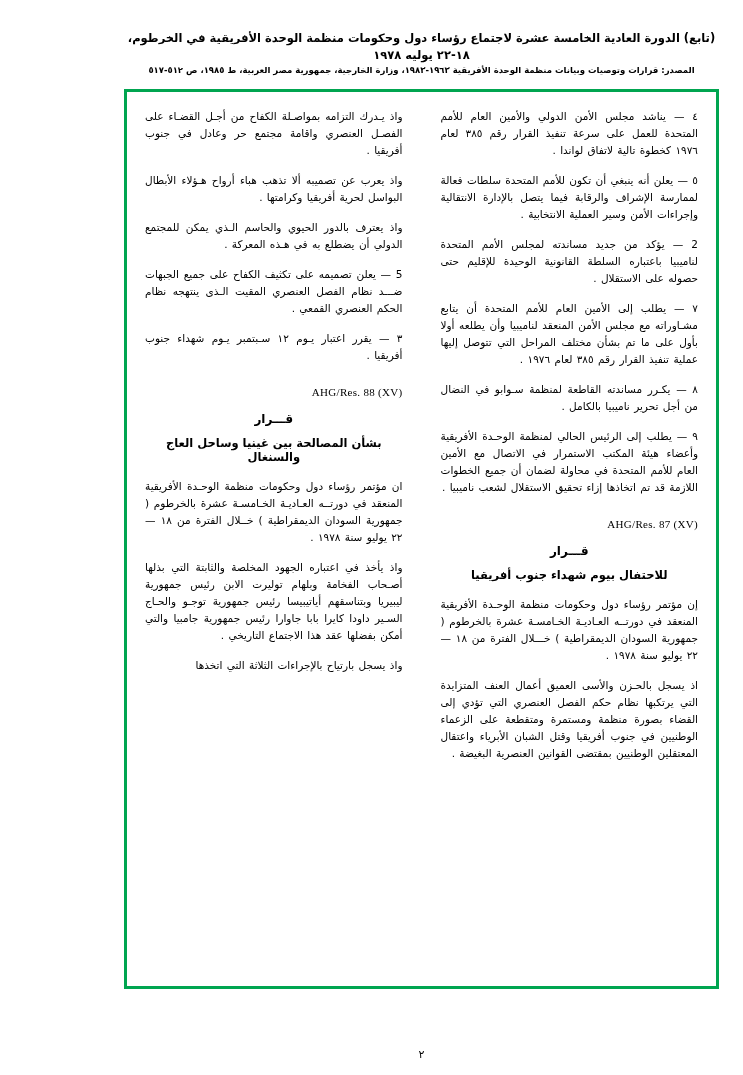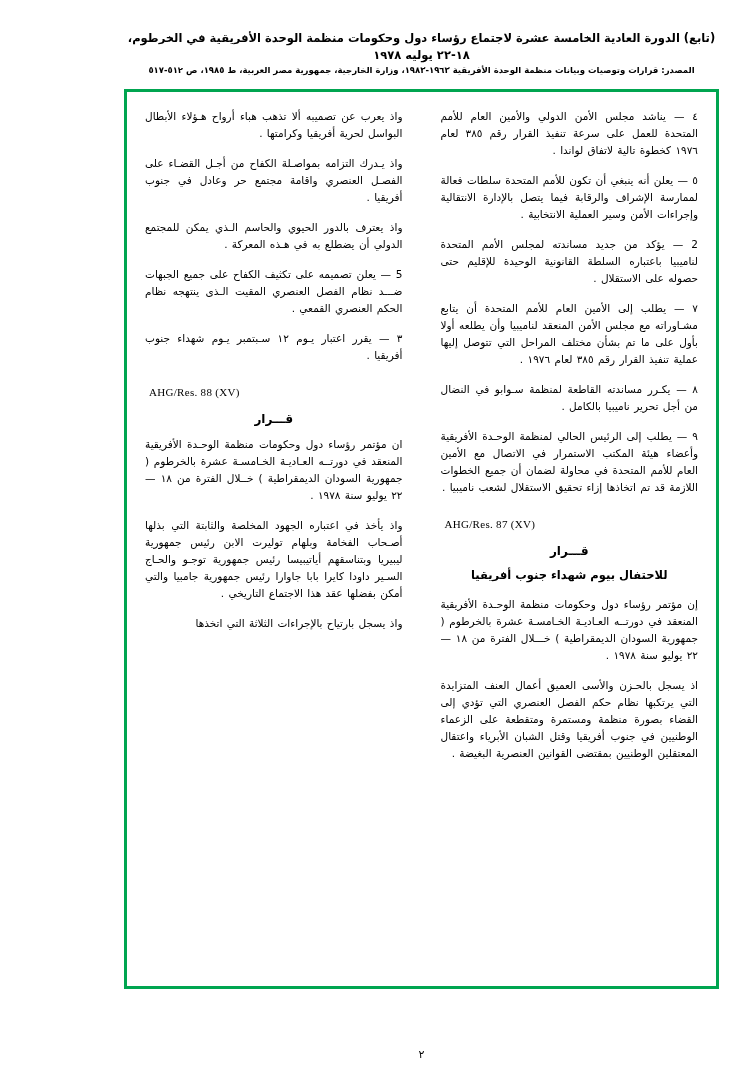--- a/index.html
+++ b/index.html
@@ -69,21 +69,21 @@
     text-align: justify;
     text-align-last: right;
     margin: 0 0 13px 0;
     direction: rtl;
     word-spacing: 1px;
   }
   .res-id {
     font-size: 11px;
     font-family: "Liberation Serif", "DejaVu Serif", serif;
     direction: ltr;
-    text-align: left;
+    text-align: right;
     margin: 22px 0 14px 4px;
     letter-spacing: .3px;
   }
   .res-word {
     font-size: 12px;
     font-weight: bold;
     text-align: center;
     margin: 12px 0 10px 0;
     letter-spacing: 3px;
     direction: rtl;
@@ -128,29 +128,30 @@
 
         <div class="res-id">AHG/Res. 87 (XV)</div>
         <div class="res-word">قـــرار</div>
         <div class="res-subject">للاحتفال بيوم شهداء جنوب أفريقيا</div>
 
         <p class="para">إن مؤتمر رؤساء دول وحكومات منظمة الوحـدة الأفريقية المنعقد في دورتــه العـاديـة الخـامسـة عشرة بالخرطوم ( جمهورية السودان الديمقراطية ) خـــلال الفترة من ١٨ — ٢٢ يوليو سنة ١٩٧٨ .</p>
         <p class="para">اذ يسجل بالحـزن والأسى العميق أعمال العنف المتزايدة التي يرتكبها نظام حكم الفصل العنصري التي تؤدي إلى القضاء بصورة منظمة ومستمرة ومتقطعة على الزعماء الوطنيين في جنوب أفريقيا وقتل الشبان الأبرياء واعتقال المعتقلين الوطنيين بمقتضى القوانين العنصرية البغيضة .</p>
       </div>
 
       <div class="col col-left">
+        <p class="para">واذ يـدرك التزامه بمواصـلة الكفاح من أجـل القضـاء على الفصـل العنصري واقامة مجتمع حر وعادل في جنوب أفريقيا .</p>
         <p class="para">واذ يعرب عن تصميبه ألا تذهب هباء أرواح هـؤلاء الأبطال البواسل لحرية أفريقيا وكرامتها .</p>
-        <p class="para">واذ يـدرك التزامه بمواصـلة الكفاح من أجـل القضـاء على الفصـل العنصري واقامة مجتمع حر وعادل في جنوب أفريقيا .</p>
         <p class="para">واذ يعترف بالدور الحيوي والحاسم الـذي يمكن للمجتمع الدولي أن يضطلع به في هـذه المعركة .</p>
 
         <p class="para">5 — يعلن تصميمه على تكثيف الكفاح على جميع الجبهات ضـــد نظام الفصل العنصري المقيت الـذى ينتهجه نظام الحكم العنصري القمعي .</p>
         <p class="para">٣ — يقرر اعتبار يـوم ١٢ سـبتمبر يـوم شهداء جنوب أفريقيا .</p>
 
         <div class="res-id">AHG/Res. 88 (XV)</div>
         <div class="res-word">قـــرار</div>
+        <div class="res-subject">بشأن المصالحة بين غينيا وساحل العاج والسنغال</div>
 
         <p class="para">ان مؤتمر رؤساء دول وحكومات منظمة الوحـدة الأفريقية المنعقد في دورتــه العـاديـة الخـامسـة عشرة بالخرطوم ( جمهورية السودان الديمقراطية ) خــلال الفترة من ١٨ — ٢٢ يوليو سنة ١٩٧٨ .</p>
         <p class="para">واذ يأخذ في اعتباره الجهود المخلصة والثابتة التي بذلها أصـحاب الفخامة وبلهام توليرت الابن رئيس جمهورية ليبيريا وبتناسقهم أياتيبيسا رئيس جمهورية توجـو والحـاج السـير داودا كايرا بابا جاوارا رئيس جمهورية جامبيا والتي أمكن بفضلها عقد هذا الاجتماع التاريخي .</p>
         <p class="para">واذ يسجل بارتياح بالإجراءات الثلاثة التي اتخذها</p>
       </div>
 
     </div>
   </div>
 
   <div class="page-number">٢</div>

